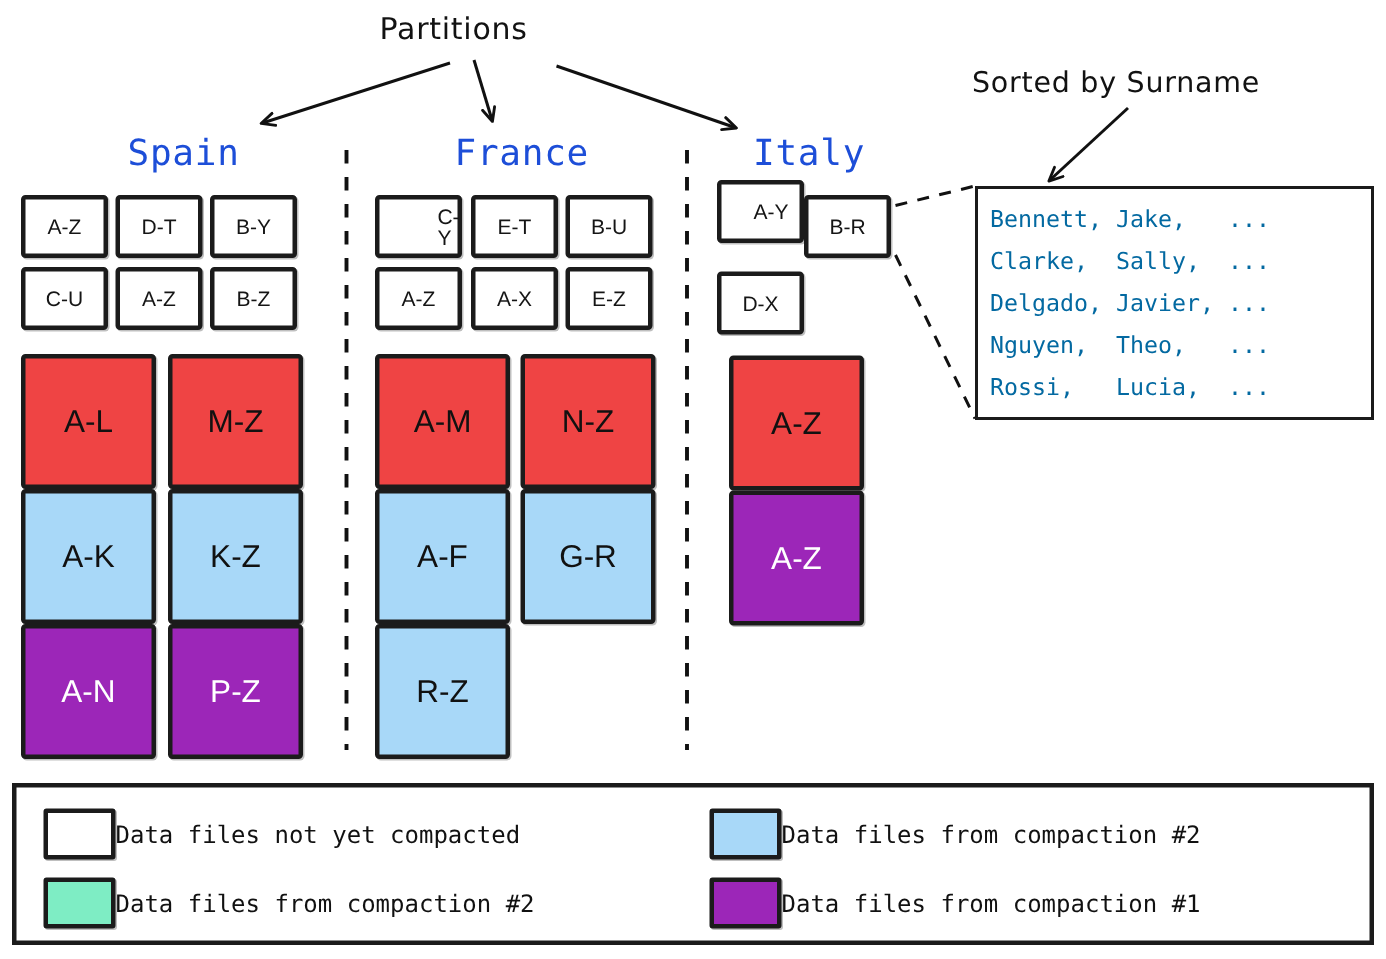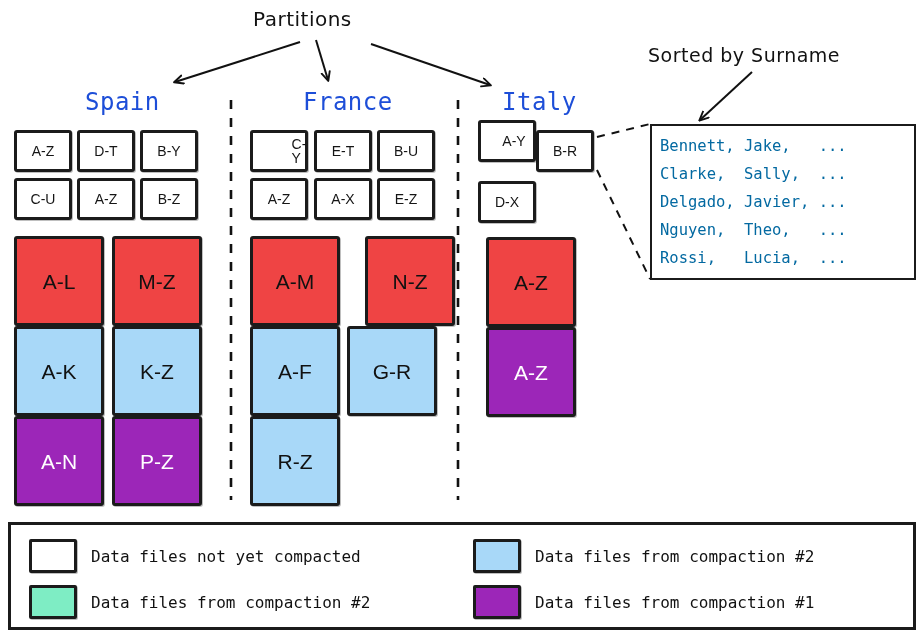--- a/index.html
+++ b/index.html
@@ -115,21 +115,20 @@
     width: 908px;
     height: 108px;
     border: 3px solid #1b1b1b;
     background: #ffffff;
     z-index: 6;
   }
   .legend-item {
     position: absolute;
     display: flex;
     align-items: center;
-    gap: 14px;
   }
   .legend-swatch {
     width: 48px;
     height: 34px;
     border: 3px solid #1b1b1b;
     border-radius: 2px;
     flex: 0 0 auto;
     box-shadow: 1px 1px 0 rgba(0,0,0,0.25);
   }
   .legend-text {
@@ -188,21 +187,21 @@
       <div class="fbox big c-purple" style="left: 14px; top: 416px;">A-N</div>
       <div class="fbox big c-purple" style="left: 112px; top: 416px;">P-Z</div>
       <div class="col-header" style="left: 303px; top: 88px;">France</div>
       <div class="fbox small c-none" style="left: 250px; top: 130px; padding-left: 40px;">C-Y</div>
       <div class="fbox small c-none" style="left: 314px; top: 130px;">E-T</div>
       <div class="fbox small c-none" style="left: 377px; top: 130px;">B-U</div>
       <div class="fbox small c-none" style="left: 250px; top: 178px;">A-Z</div>
       <div class="fbox small c-none" style="left: 314px; top: 178px;">A-X</div>
       <div class="fbox small c-none" style="left: 377px; top: 178px;">E-Z</div>
       <div class="fbox big c-green" style="left: 250px; top: 236px;">A-M</div>
-      <div class="fbox big c-green" style="left: 365px; top: 236px;">N-Z</div>
+      <div class="fbox big c-green" style="left: 347px; top: 236px;">N-Z</div>
       <div class="fbox big c-blue" style="left: 250px; top: 326px;">A-F</div>
       <div class="fbox big c-blue" style="left: 347px; top: 326px;">G-R</div>
       <div class="fbox big c-blue" style="left: 250px; top: 416px;">R-Z</div>
       <div class="col-header" style="left: 502px; top: 88px;">Italy</div>
       <div class="fbox small c-none" style="left: 478px; top: 120px; padding-left: 14px;">A-Y</div>
       <div class="fbox small c-none" style="left: 536px; top: 130px;">B-R</div>
       <div class="fbox small c-none" style="left: 478px; top: 181px;">D-X</div>
       <div class="fbox big c-green" style="left: 486px; top: 237px;">A-Z</div>
       <div class="fbox big c-purple" style="left: 486px; top: 327px;">A-Z</div>
     </div>

